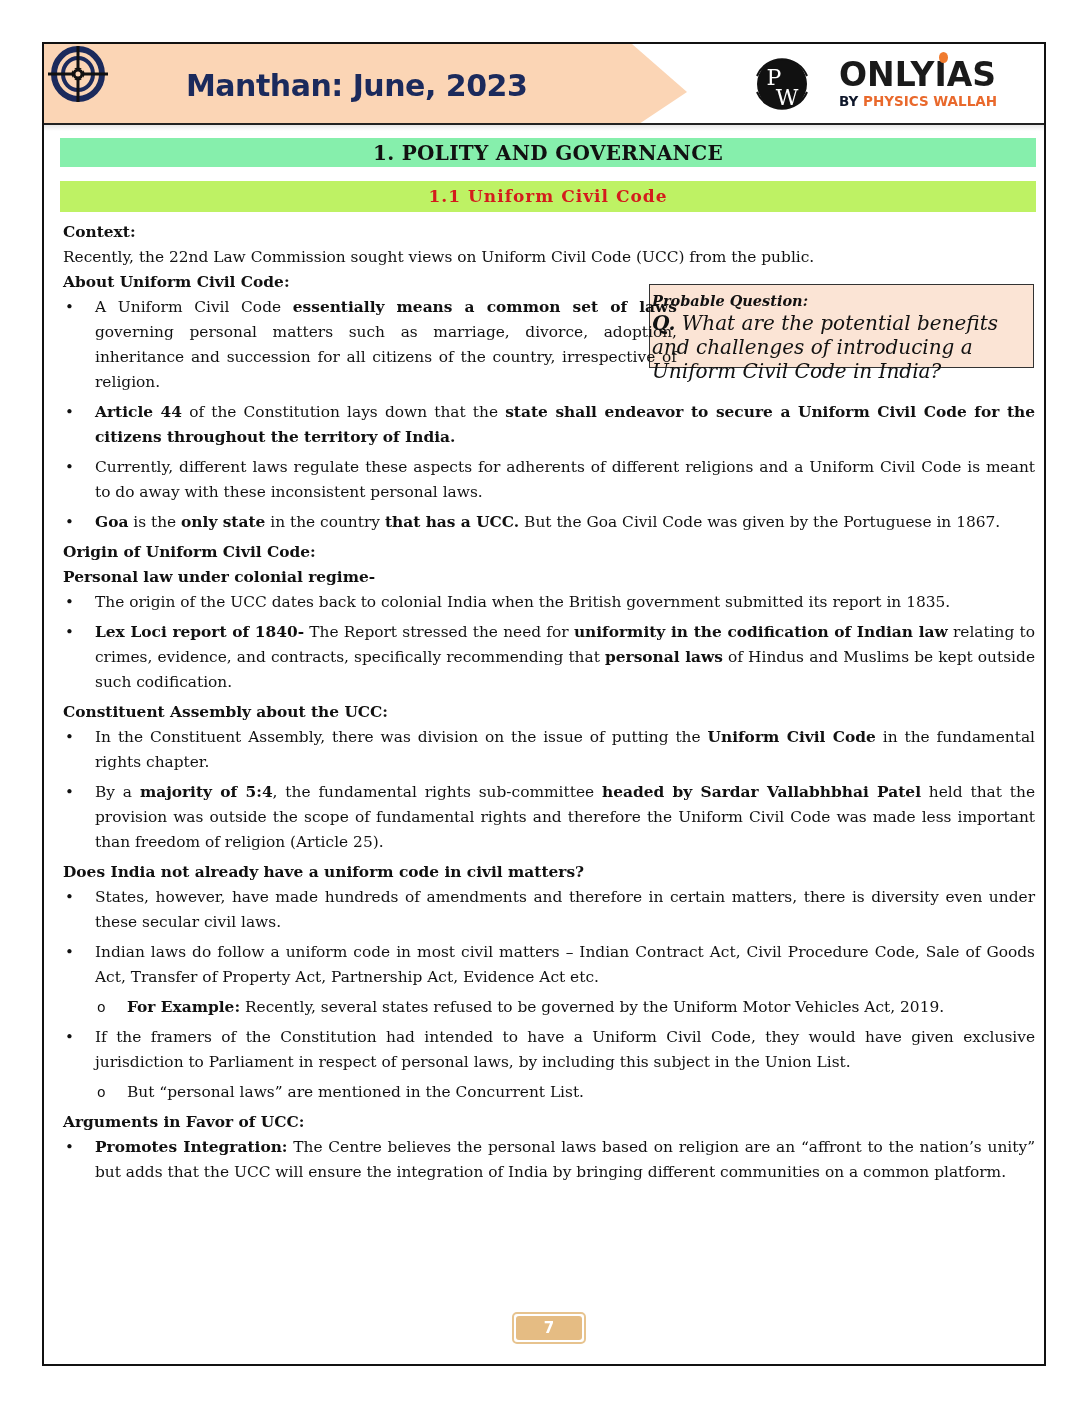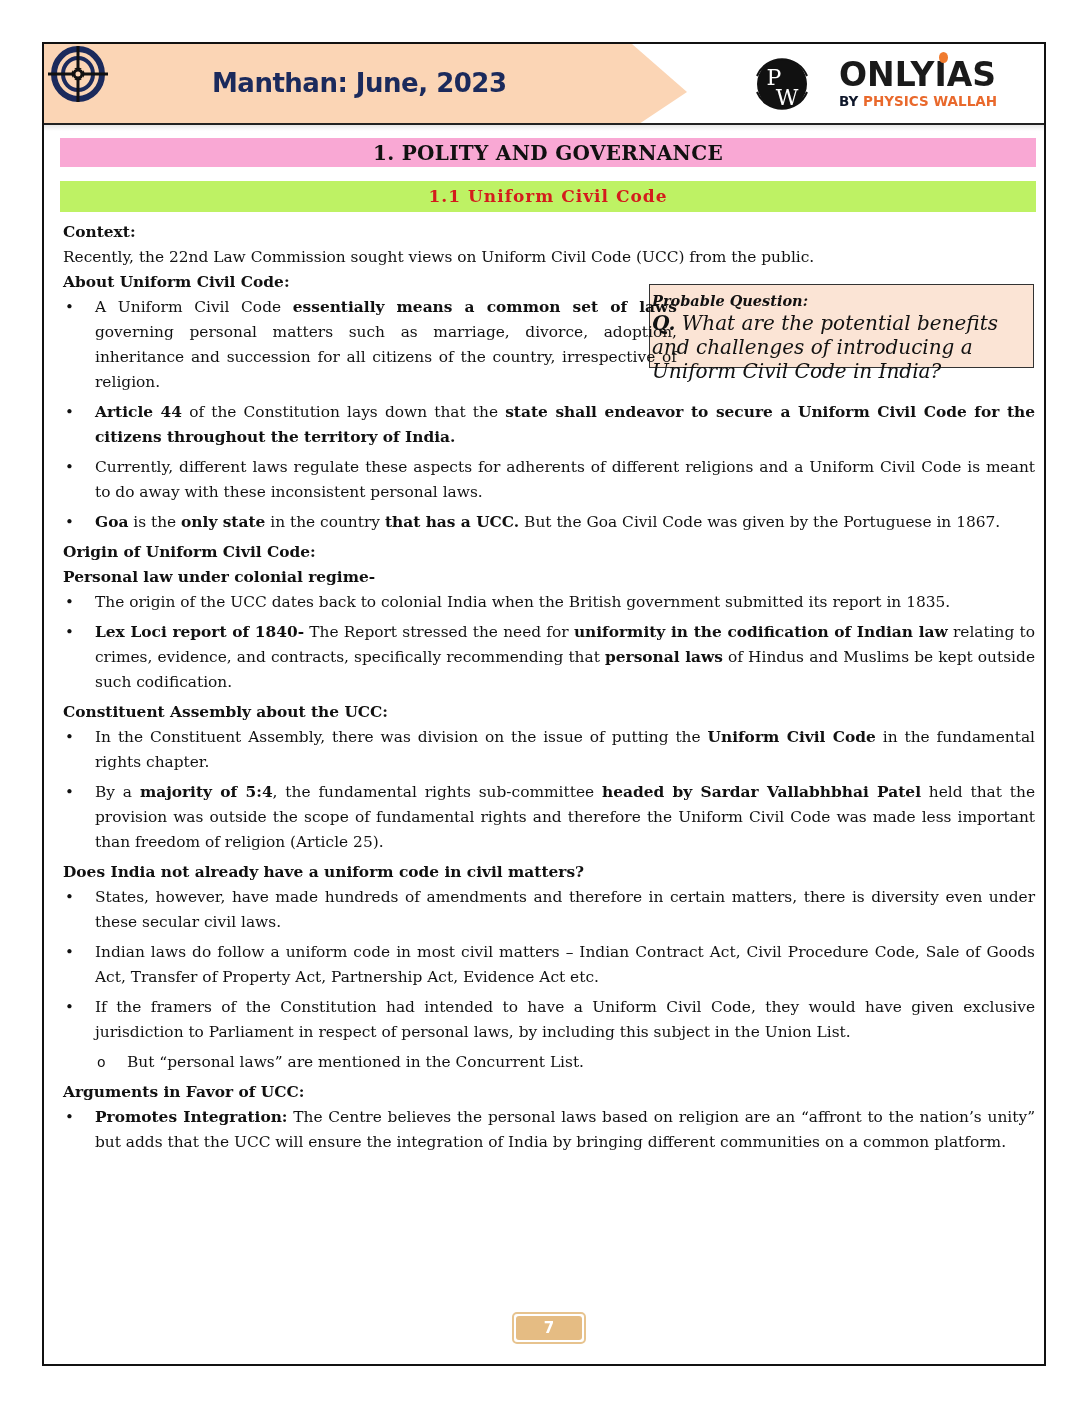--- a/index.html
+++ b/index.html
@@ -7,39 +7,39 @@
          font-family: "DejaVu Serif", "Liberation Serif", serif; color: #111; }
 
   .page-frame { position: absolute; left: 42px; top: 42px; width: 1000px; height: 1320px;
                 border: 2px solid #111; box-sizing: content-box; }
 
   
   .header { position: absolute; left: 0; top: 0; width: 1000px; height: 80px; }
   .banner { position: absolute; left: 0; top: 0; width: 645px; height: 80px; }
   .banner svg { position: absolute; left: 0; top: 0; }
   .target-icon { position: absolute; left: 24px; top: 11px; width: 68px; height: 60px; }
-  .header-title { position: absolute; left: 168px; top: 24px; font-family: "DejaVu Sans", "Liberation Sans", sans-serif;
-                  font-weight: bold; font-size: 26px; color: #1b2a5c; letter-spacing: -0.5px; }
+  .header-title { position: absolute; left: 142px; top: 24px; font-family: "DejaVu Sans", "Liberation Sans", sans-serif;
+                  font-weight: bold; font-size: 30px; color: #1b2a5c; letter-spacing: -0.5px; }
   .header-rule { position: absolute; left: 0; top: 79px; width: 1000px; height: 2px; background: #222; }
   .header-shadow { position: absolute; left: 0; top: 81px; width: 1000px; height: 6px;
                    background: linear-gradient(#e8e8e8, #ffffff); }
 
   .pw-logo { position: absolute; left: 708px; top: 10px; width: 60px; height: 60px; }
   .brand { position: absolute; left: 795px; top: 14px; }
   .brand-main { font-family: "DejaVu Sans", "Liberation Sans", sans-serif; font-weight: bold; font-size: 33px;
                 color: #1a1a1a; letter-spacing: 0px; line-height: 34px; position: relative; }
   .brand-dot { position: absolute; left: 100px; top: -6px; width: 9px; height: 11px; border-radius: 50%;
                background: #f07b2f; }
   .brand-sub { font-family: "DejaVu Sans", "Liberation Sans", sans-serif; font-weight: bold; font-size: 13.5px;
                line-height: 16px; margin-top: 1px; }
   .brand-sub .by { color: #0f172a; margin-top: 32px; }
   .brand-sub .pwname { color: #e9692c; }
 
   
-  .section-bar { position: absolute; left: 16px; top: 94px; width: 976px; height: 29px; background: #f9a8d4;
+  .section-bar { position: absolute; left: 16px; top: 94px; width: 976px; height: 29px; background: #86efac;
                  text-align: center; }
   .section-bar span { font-family: "DejaVu Serif", "Liberation Serif", serif; font-weight: bold; font-size: 20px;
                       line-height: 30px; color: #111; letter-spacing: 0.3px; }
   .sub-bar { position: absolute; left: 16px; top: 137px; width: 976px; height: 31px; background: #bef264;
              text-align: center; }
   .sub-bar span { font-family: "DejaVu Serif", "Liberation Serif", serif; font-weight: bold; font-size: 17px;
                   line-height: 31px; color: #d41c1c; letter-spacing: 1px; }
 
   
   .content { position: absolute; left: 19px; top: 176px; width: 972px; font-size: 15.4px; line-height: 25px; }
@@ -149,20 +149,23 @@
     <ul class="bullets">
       <li><span>In the Constituent Assembly, there was division on the issue of putting the </span><b>Uniform Civil Code</b><span> in the fundamental rights chapter.</span></li>
       <li><span>By a </span><b>majority of 5:4</b><span>, the fundamental rights sub-committee </span><b>headed by Sardar Vallabhbhai Patel</b><span> held that the provision was outside the scope of fundamental rights and therefore the Uniform Civil Code was made less important than freedom of religion (Article 25).</span></li>
     </ul>
 
     <p class="h">Does India not already have a uniform code in civil matters?</p>
     <ul class="bullets">
       <li><span>States, however, have made hundreds of amendments and therefore in certain matters, there is diversity even under these secular civil laws.</span></li>
       <li><span>Indian laws do follow a uniform code in most civil matters – Indian Contract Act, Civil Procedure Code, Sale of Goods Act, Transfer of Property Act, Partnership Act, Evidence Act etc.</span></li>
     </ul>
+    <ul class="sub">
+      <li><b>For Example:</b><span> Recently, several states refused to be governed by the Uniform Motor Vehicles Act, 2019.</span></li>
+    </ul>
     <ul class="bullets">
       <li><span>If the framers of the Constitution had intended to have a Uniform Civil Code, they would have given exclusive jurisdiction to Parliament in respect of personal laws, by including this subject in the Union List.</span></li>
     </ul>
     <ul class="sub">
       <li><span>But “personal laws” are mentioned in the Concurrent List.</span></li>
     </ul>
 
     <p class="h">Arguments in Favor of UCC:</p>
     <ul class="bullets">
       <li><b>Promotes Integration:</b><span> The Centre believes the personal laws based on religion are an “affront to the nation’s unity” but adds that the UCC will ensure the integration of India by bringing different communities on a common platform.</span></li>

